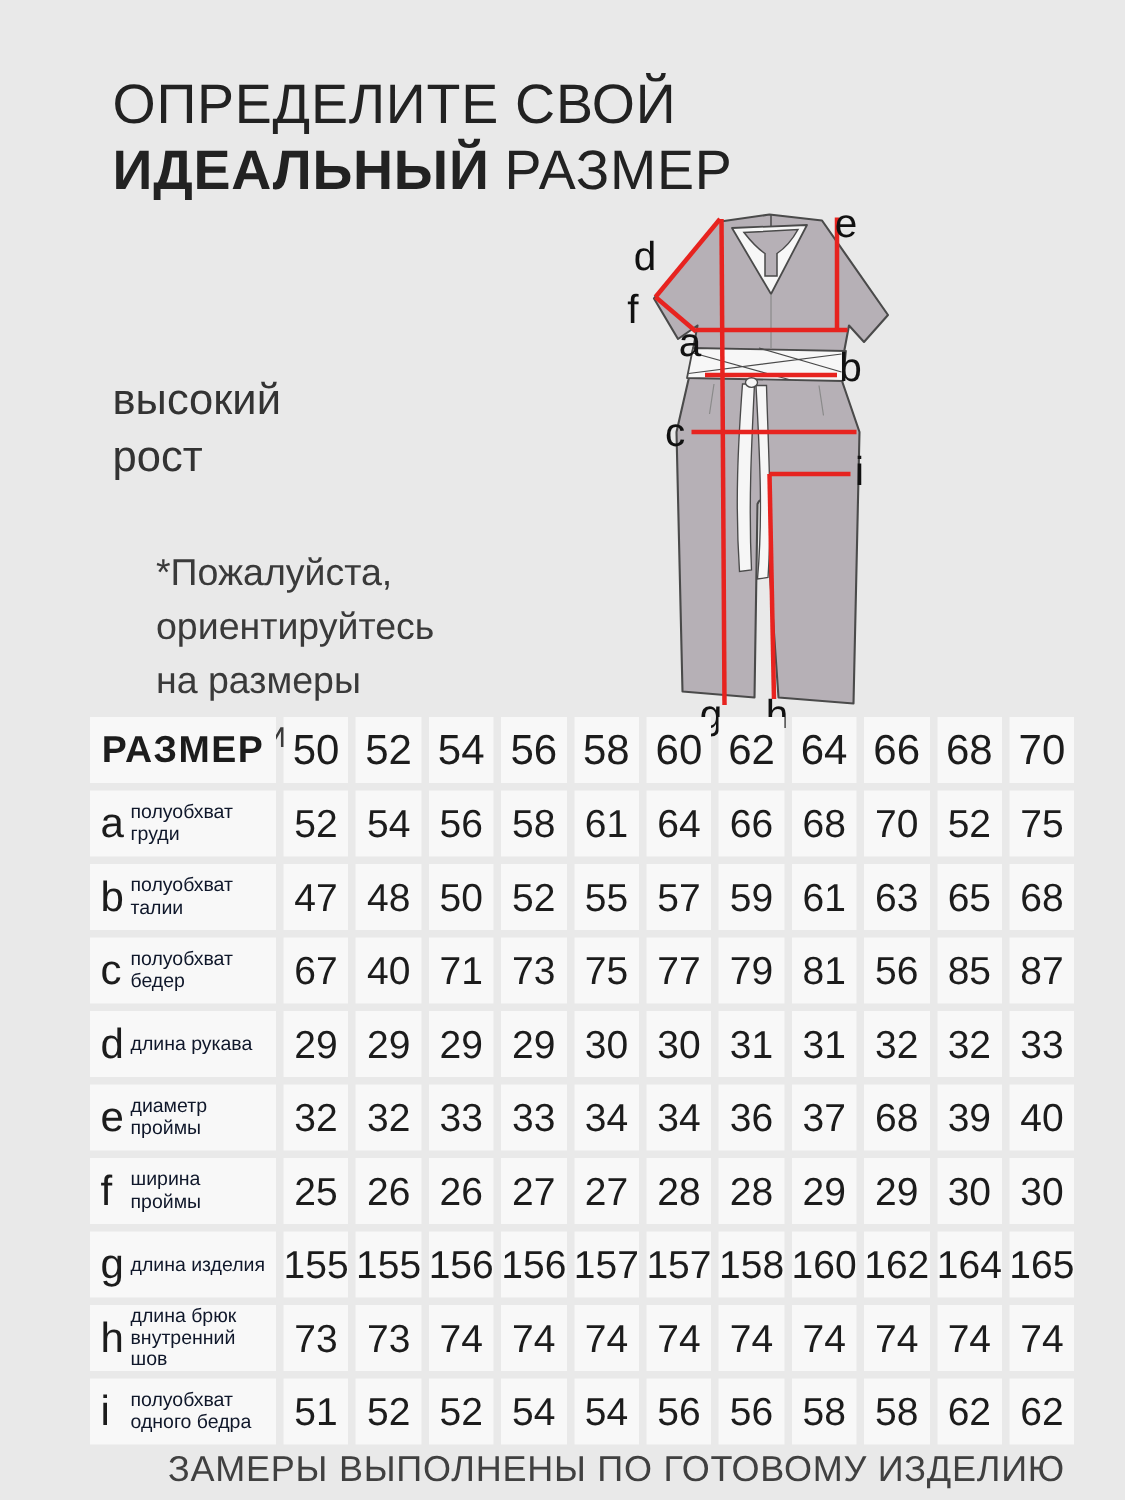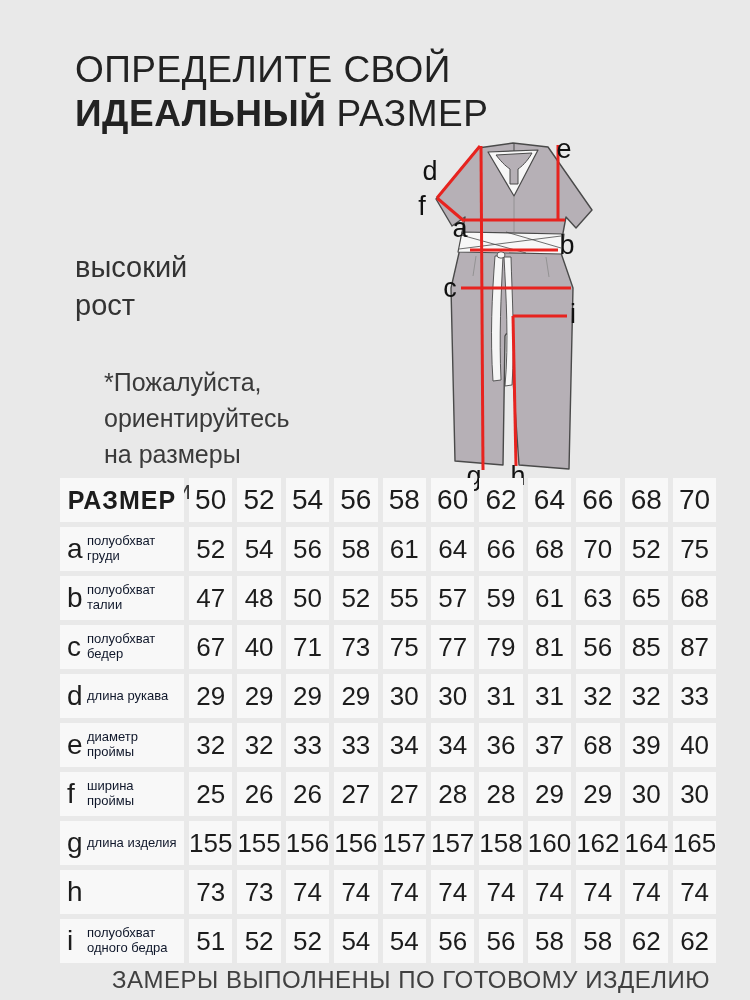--- a/index.html
+++ b/index.html
@@ -203,20 +203,21 @@
       <div class="cell value">156</div>
       <div class="cell value">157</div>
       <div class="cell value">157</div>
       <div class="cell value">158</div>
       <div class="cell value">160</div>
       <div class="cell value">162</div>
       <div class="cell value">164</div>
       <div class="cell value">165</div>
       <div class="cell row-label">
         <div class="letter">h</div>
+        <div class="desc">длина брюк внутренний шов</div>
       </div>
       <div class="cell value">73</div>
       <div class="cell value">73</div>
       <div class="cell value">74</div>
       <div class="cell value">74</div>
       <div class="cell value">74</div>
       <div class="cell value">74</div>
       <div class="cell value">74</div>
       <div class="cell value">74</div>
       <div class="cell value">74</div>

